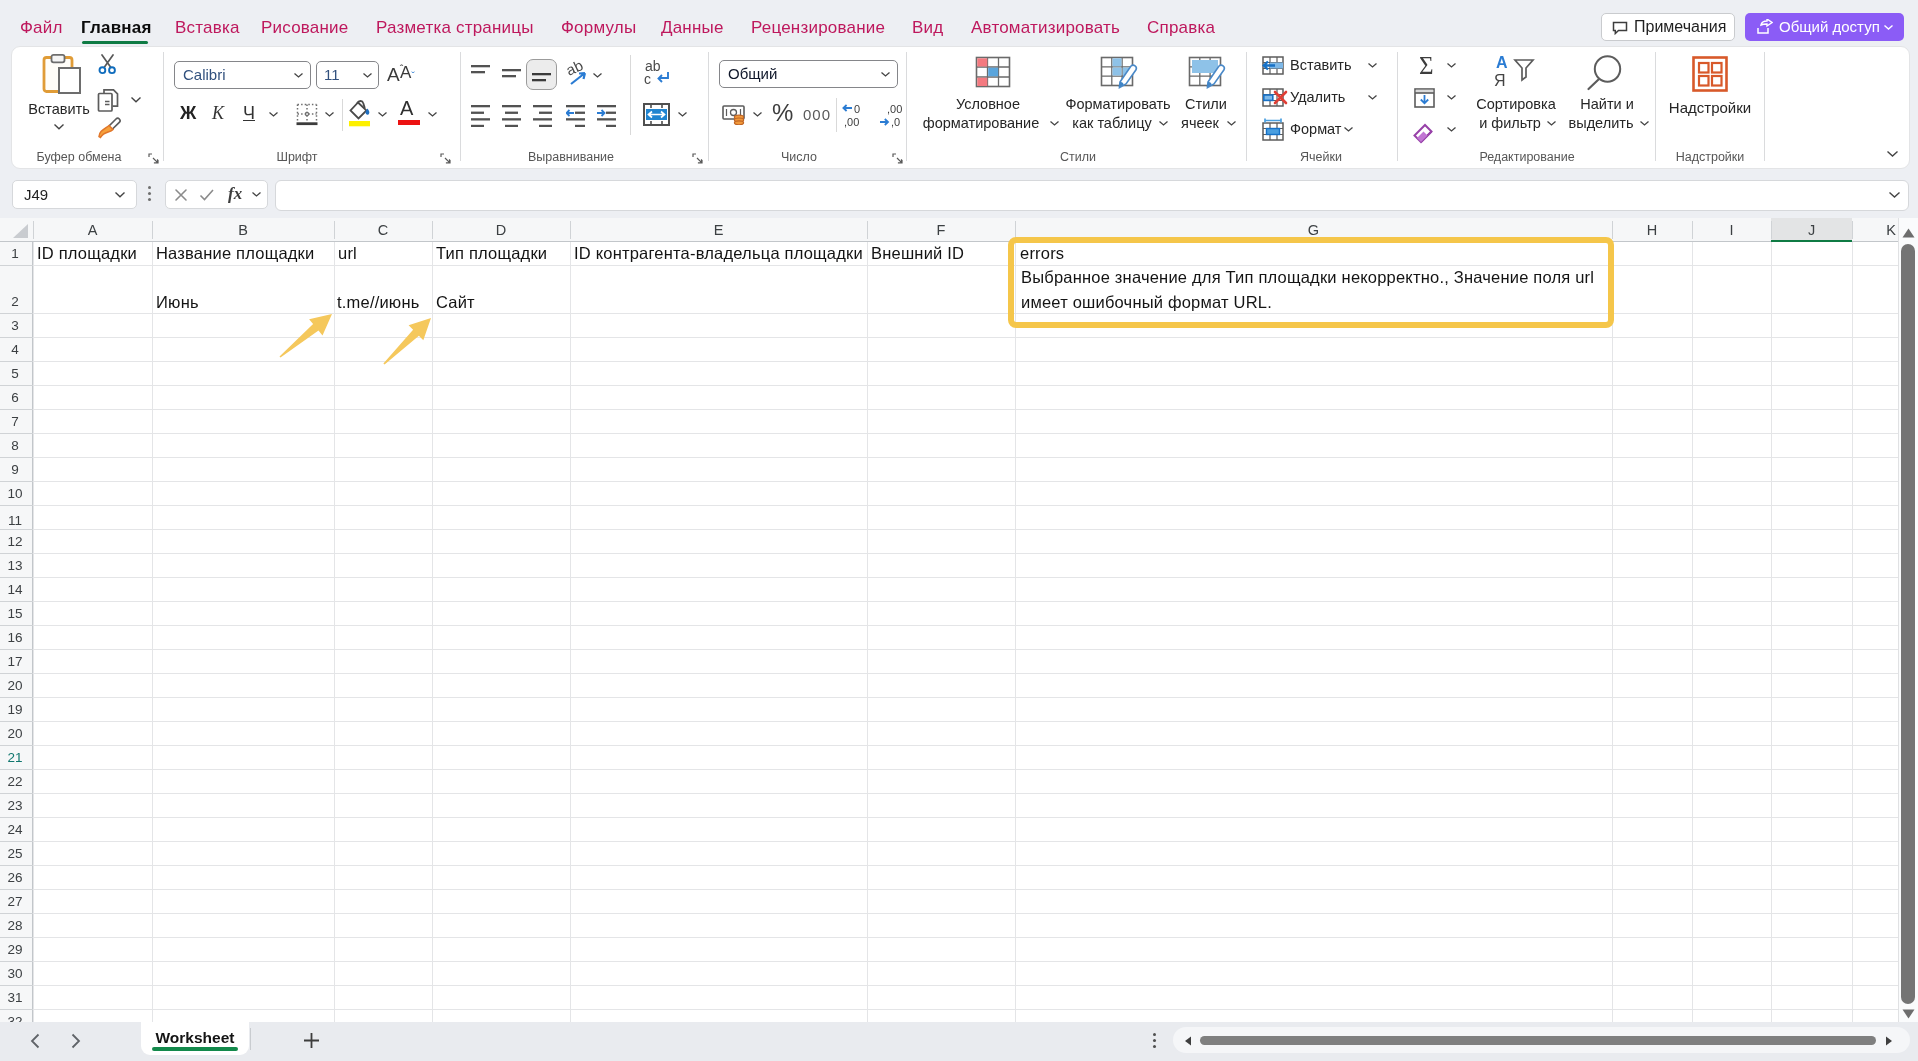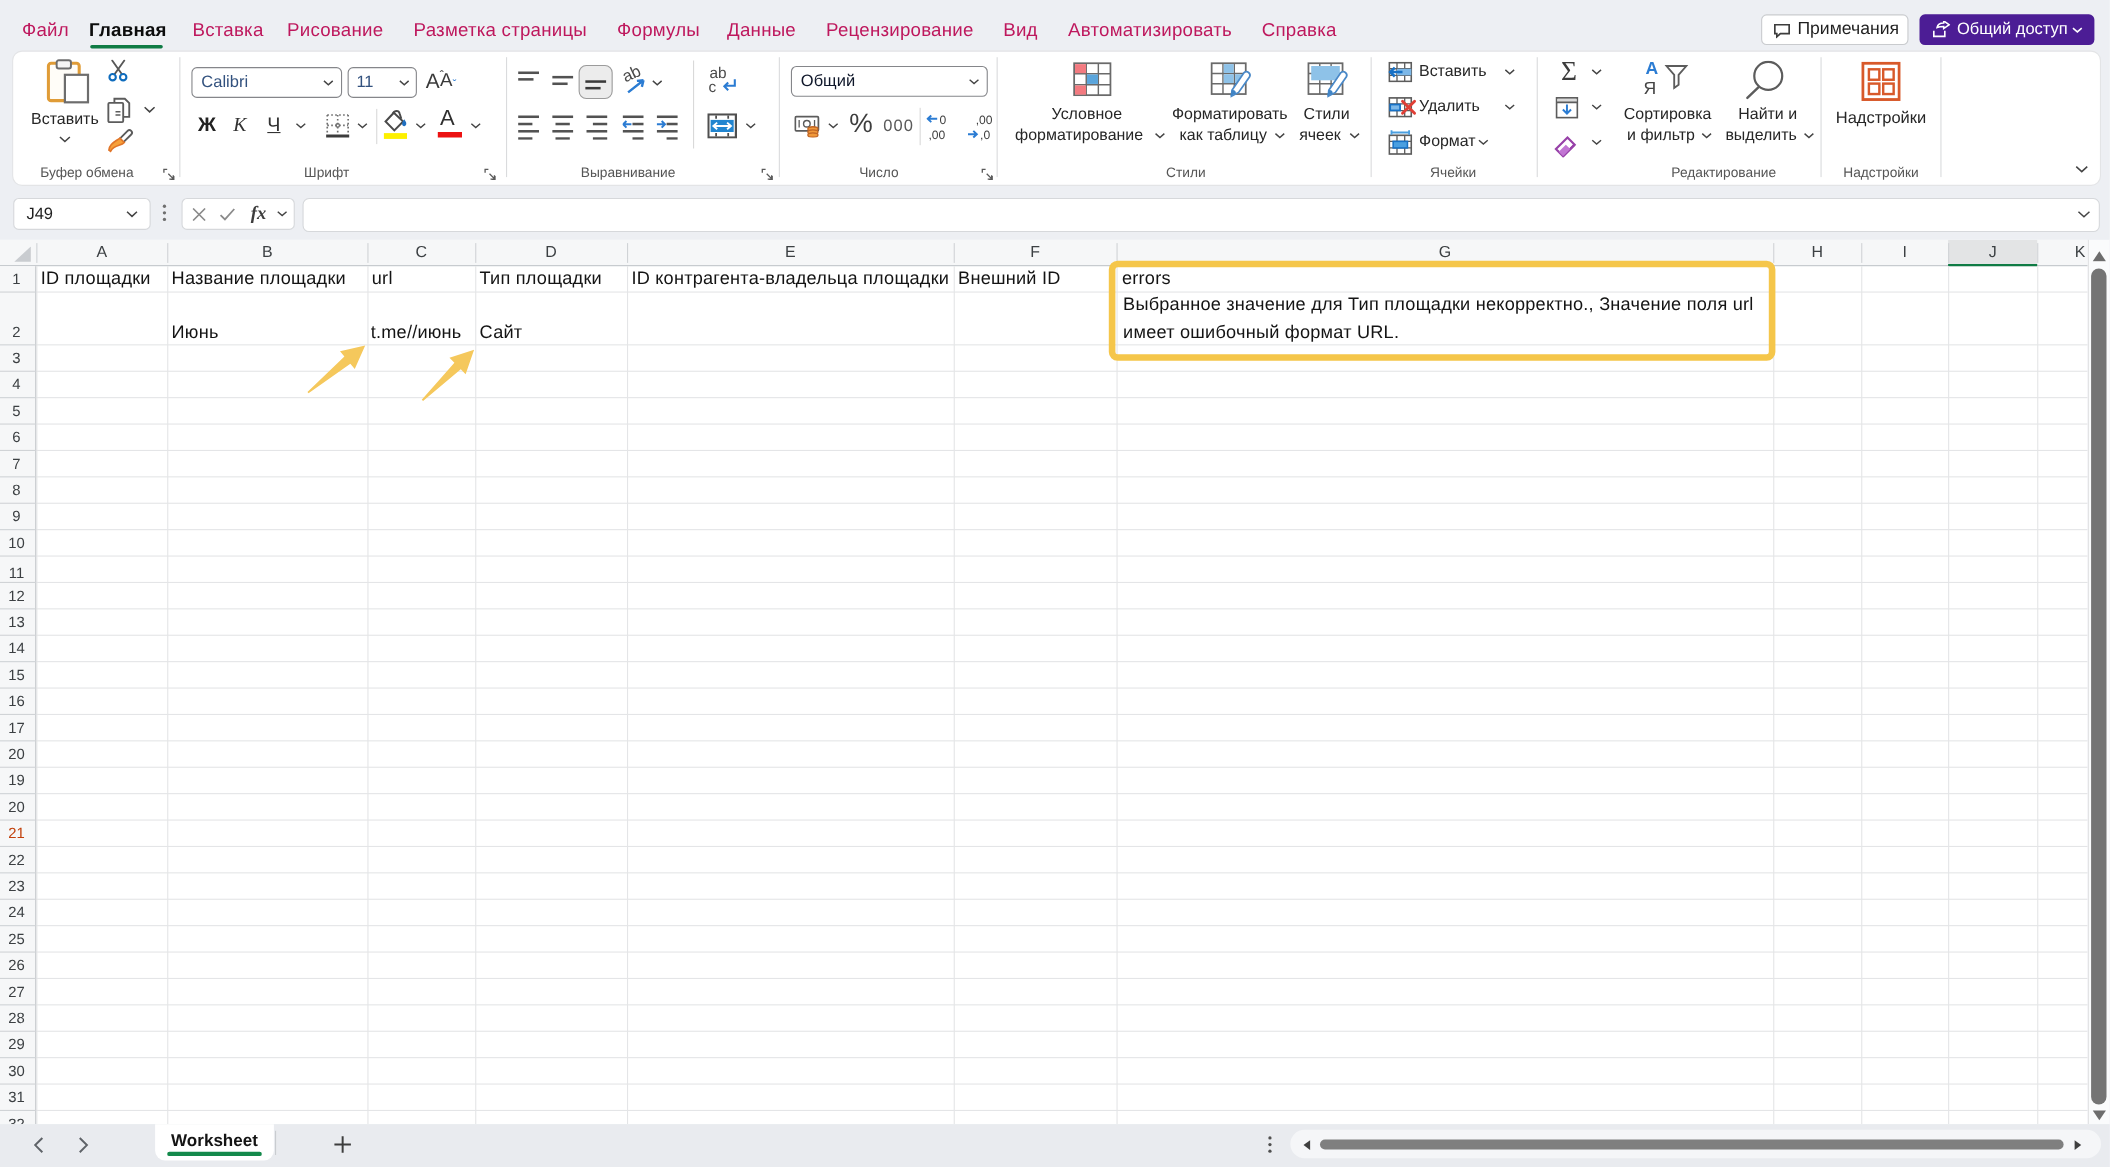--- a/index.html
+++ b/index.html
@@ -42,21 +42,21 @@
   <span class="tab" style="left:1147px;">Справка</span>
   <div class="greenline" style="left:82px; top:41px; width:66px;"></div>
 </div>
 
 <div class="abs" style="left:1601px; top:13px; width:134px; height:28px; background:#fff; border:1px solid #c9cbce; border-radius:5px;">
   <svg class="abs" style="left:10px; top:7px;" width="16" height="14" viewBox="0 0 16 14">
       <path d="M1.5 1.5 h13 v8 h-8 l-3.2 3 v-3 h-1.8 z" fill="none" stroke="#3d3d3d" stroke-width="1.5"></path>
     </svg>
   <span class="abs" style="left:32px; top:4px; font-size:16px; color:#1f1f1f;">Примечания</span>
 </div>
-<div class="abs" style="left:1745px; top:13px; width:159px; height:28px; background:#4c1d95; border-radius:5px;">
+<div class="abs" style="left:1745px; top:13px; width:159px; height:28px; background:#8b5cf6; border-radius:5px;">
   <svg class="abs" style="left:11px; top:6px;" width="17" height="16" viewBox="0 0 17 16">
       <path d="M2 9 v5 h10 v-5" fill="none" stroke="#fff" stroke-width="1.5"></path>
       <path d="M5 6 c0.5 -2.5 3 -4 6 -4 l0 -2 l5 3.5 l-5 3.5 l0 -2 c-2.5 0 -4.5 0.3 -6 1z" fill="none" stroke="#fff" stroke-width="1.4"></path>
     </svg>
   <span class="abs" style="left:34px; top:5px; font-size:15px; color:#fff;">Общий доступ</span>
   <svg class="abs" style="left:138px; top:11px;" width="11" height="7" viewBox="0 0 11 7">
       <path d="M1.5 1.5 L5.5 5 L9.5 1.5" fill="none" stroke="#fff" stroke-width="1.4"></path>
     </svg>
 </div>
 
@@ -70,21 +70,21 @@
 <div class="sep" style="left:1397px;"></div>
 <div class="sep" style="left:1655px;"></div>
 <div class="sep" style="left:1764px;"></div>
 
 <div class="glabel" style="left:79px;">Буфер обмена</div>
 <div class="glabel" style="left:297px;">Шрифт</div>
 <div class="glabel" style="left:571px;">Выравнивание</div>
 <div class="glabel" style="left:799px;">Число</div>
 <div class="glabel" style="left:1078px;">Стили</div>
 <div class="glabel" style="left:1321px;">Ячейки</div>
-<div class="glabel" style="left:1527px;margin-left:40px;">Редактирование</div>
+<div class="glabel" style="left:1527px;">Редактирование</div>
 <div class="glabel" style="left:1710px;">Надстройки</div>
 
 <svg class="launch" style="left:147px;" width="13" height="13" viewBox="0 0 13 13">
     <path d="M2 5 v-3 h3 M11 8 v3 h-3 M6 6 l4.4 4.4 M10.5 7.3 v3.6 h-3.6" fill="none" stroke="#5a5a5a" stroke-width="1.2"></path>
   </svg>
 <svg class="launch" style="left:439px;" width="13" height="13" viewBox="0 0 13 13">
     <path d="M2 5 v-3 h3 M11 8 v3 h-3 M6 6 l4.4 4.4 M10.5 7.3 v3.6 h-3.6" fill="none" stroke="#5a5a5a" stroke-width="1.2"></path>
   </svg>
 <svg class="launch" style="left:691px;" width="13" height="13" viewBox="0 0 13 13">
     <path d="M2 5 v-3 h3 M11 8 v3 h-3 M6 6 l4.4 4.4 M10.5 7.3 v3.6 h-3.6" fill="none" stroke="#5a5a5a" stroke-width="1.2"></path>
@@ -530,21 +530,21 @@
 <div class="abs" style="left:0;top:293px;width:30px;height:19px;line-height:19px;text-align:center;font-size:13.5px;color:#3c4043;">11</div>
 <div class="abs" style="left:0;top:314px;width:30px;height:19px;line-height:19px;text-align:center;font-size:13.5px;color:#3c4043;">12</div>
 <div class="abs" style="left:0;top:338px;width:30px;height:19px;line-height:19px;text-align:center;font-size:13.5px;color:#3c4043;">13</div>
 <div class="abs" style="left:0;top:362px;width:30px;height:19px;line-height:19px;text-align:center;font-size:13.5px;color:#3c4043;">14</div>
 <div class="abs" style="left:0;top:386px;width:30px;height:19px;line-height:19px;text-align:center;font-size:13.5px;color:#3c4043;">15</div>
 <div class="abs" style="left:0;top:410px;width:30px;height:19px;line-height:19px;text-align:center;font-size:13.5px;color:#3c4043;">16</div>
 <div class="abs" style="left:0;top:434px;width:30px;height:19px;line-height:19px;text-align:center;font-size:13.5px;color:#3c4043;">17</div>
 <div class="abs" style="left:0;top:458px;width:30px;height:19px;line-height:19px;text-align:center;font-size:13.5px;color:#3c4043;">20</div>
 <div class="abs" style="left:0;top:482px;width:30px;height:19px;line-height:19px;text-align:center;font-size:13.5px;color:#3c4043;">19</div>
 <div class="abs" style="left:0;top:506px;width:30px;height:19px;line-height:19px;text-align:center;font-size:13.5px;color:#3c4043;">20</div>
-<div class="abs" style="left:0;top:530px;width:30px;height:19px;line-height:19px;text-align:center;font-size:13.5px;color:#c2410c;">21</div>
+<div class="abs" style="left:0;top:530px;width:30px;height:19px;line-height:19px;text-align:center;font-size:13.5px;color:#0f766e;">21</div>
 <div class="abs" style="left:0;top:554px;width:30px;height:19px;line-height:19px;text-align:center;font-size:13.5px;color:#3c4043;">22</div>
 <div class="abs" style="left:0;top:578px;width:30px;height:19px;line-height:19px;text-align:center;font-size:13.5px;color:#3c4043;">23</div>
 <div class="abs" style="left:0;top:602px;width:30px;height:19px;line-height:19px;text-align:center;font-size:13.5px;color:#3c4043;">24</div>
 <div class="abs" style="left:0;top:626px;width:30px;height:19px;line-height:19px;text-align:center;font-size:13.5px;color:#3c4043;">25</div>
 <div class="abs" style="left:0;top:650px;width:30px;height:19px;line-height:19px;text-align:center;font-size:13.5px;color:#3c4043;">26</div>
 <div class="abs" style="left:0;top:674px;width:30px;height:19px;line-height:19px;text-align:center;font-size:13.5px;color:#3c4043;">27</div>
 <div class="abs" style="left:0;top:698px;width:30px;height:19px;line-height:19px;text-align:center;font-size:13.5px;color:#3c4043;">28</div>
 <div class="abs" style="left:0;top:722px;width:30px;height:19px;line-height:19px;text-align:center;font-size:13.5px;color:#3c4043;">29</div>
 <div class="abs" style="left:0;top:746px;width:30px;height:19px;line-height:19px;text-align:center;font-size:13.5px;color:#3c4043;">30</div>
 <div class="abs" style="left:0;top:770px;width:30px;height:19px;line-height:19px;text-align:center;font-size:13.5px;color:#3c4043;">31</div>

